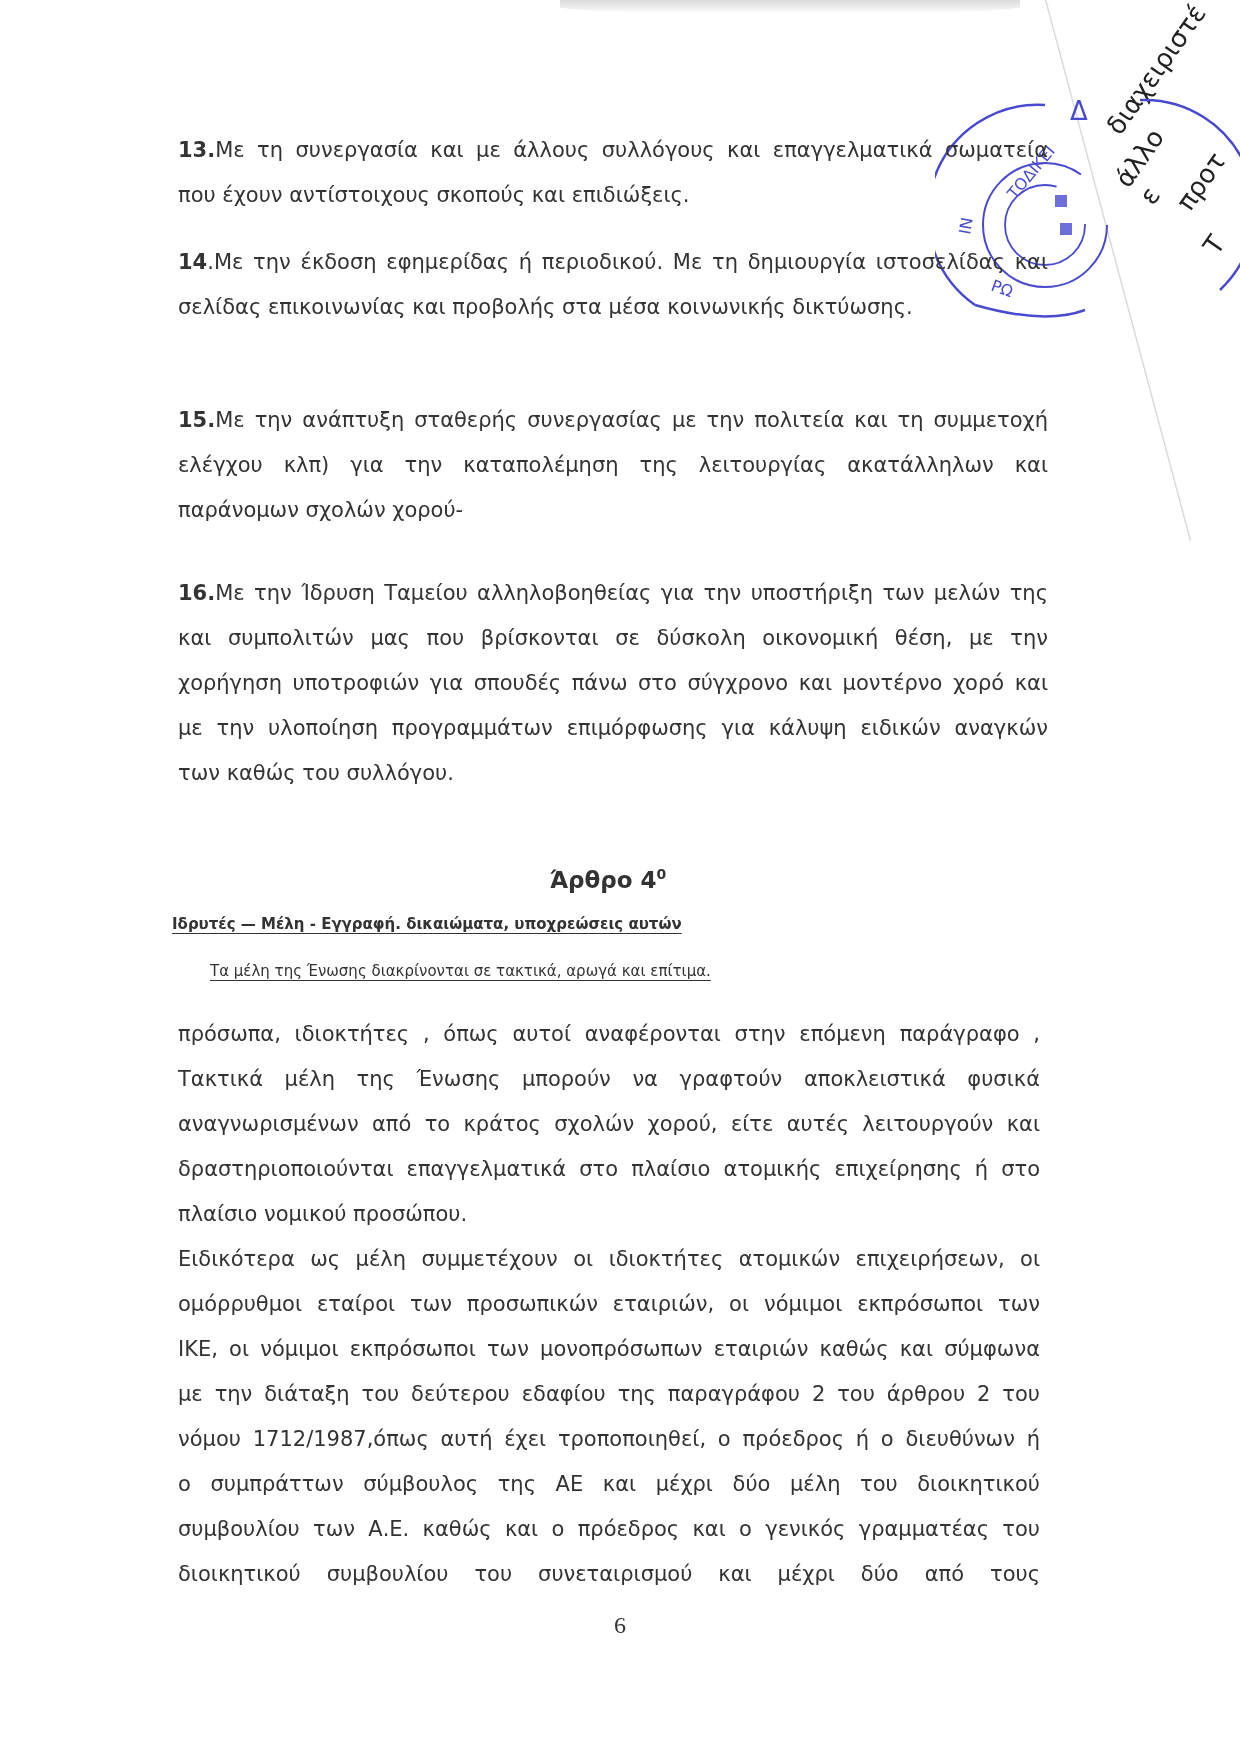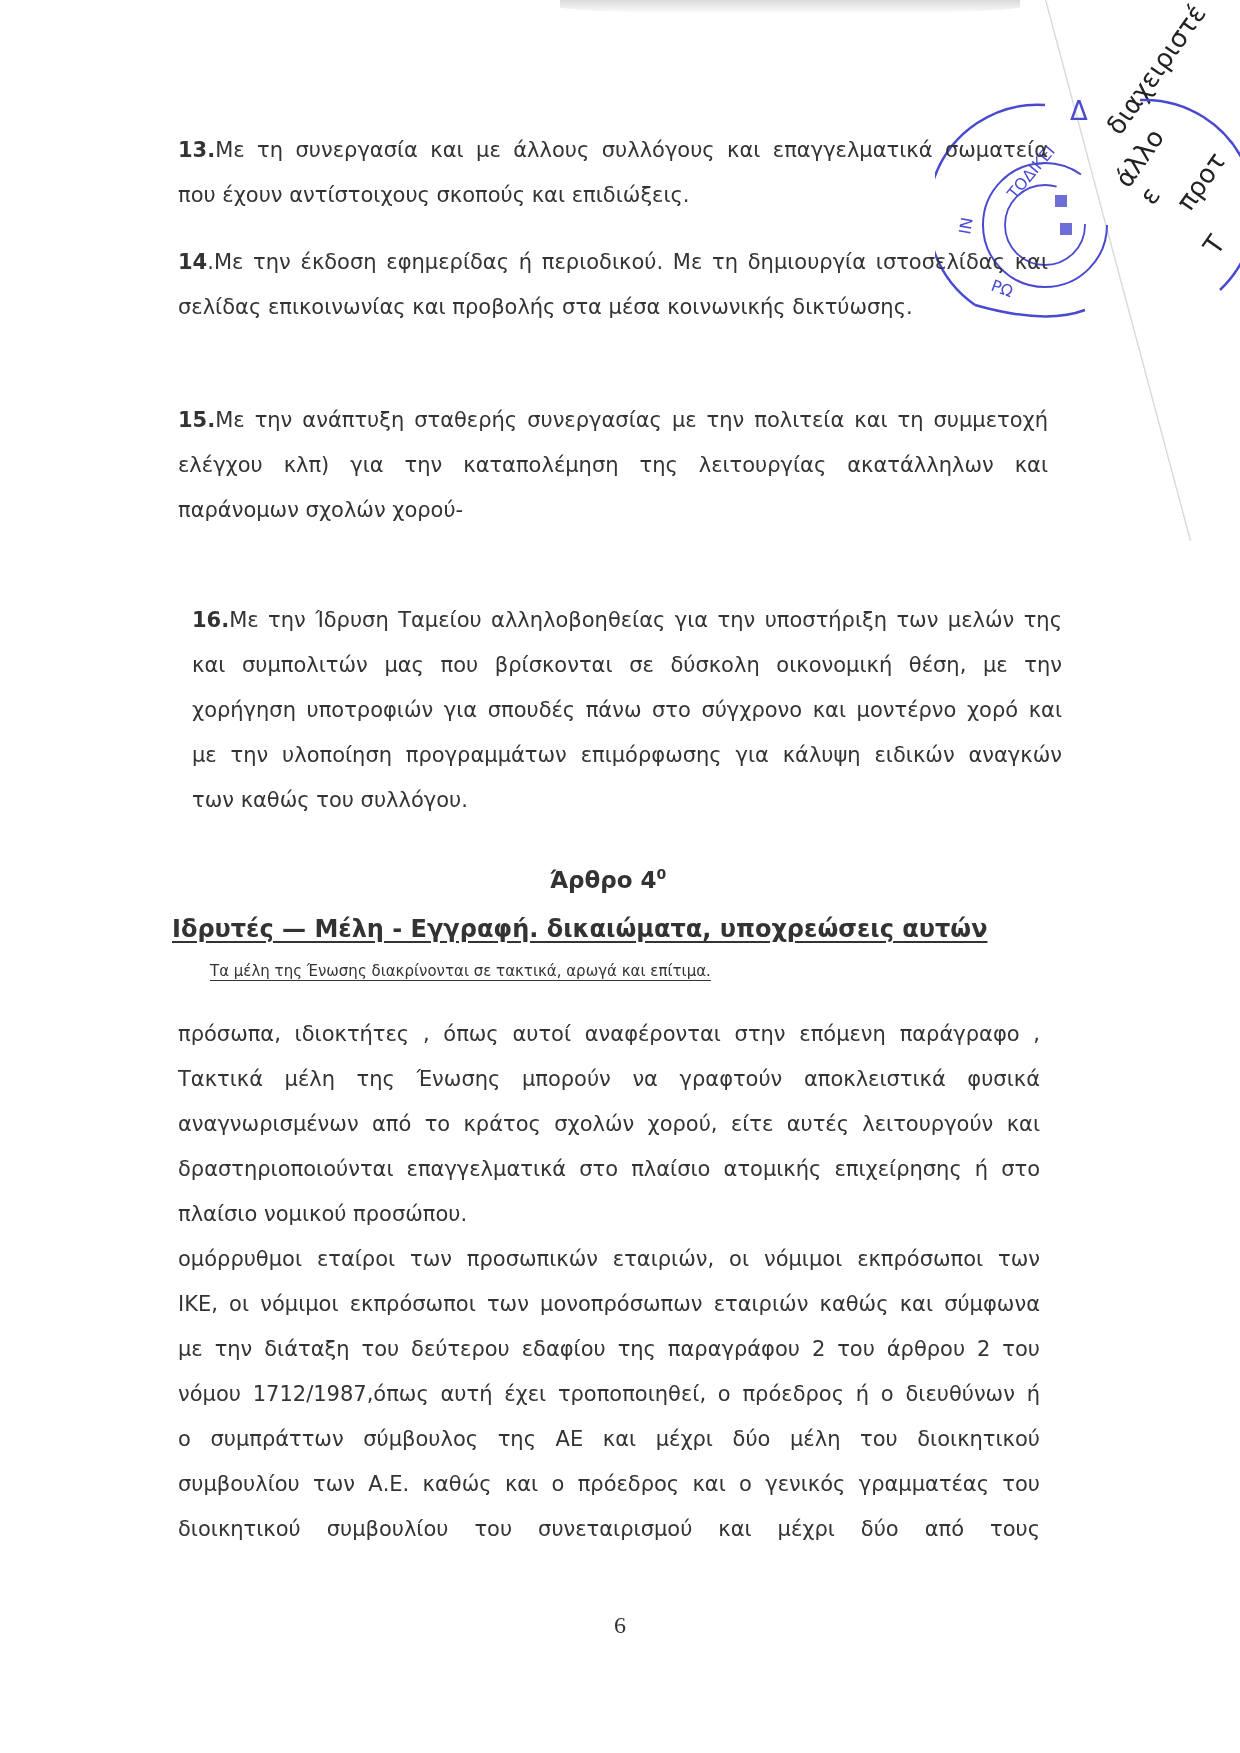--- a/index.html
+++ b/index.html
@@ -24,21 +24,21 @@
     transform-origin: left bottom;
   }
   .p { position: absolute; left: 178px; width: 870px; font-size: 21px; line-height: 45px; }
   .line { display: block; text-align: justify; text-align-last: justify; white-space: nowrap; }
   .line.last { text-align-last: left; }
   .num { font-weight: bold; }
   .heading {
     position: absolute; width: 100%; text-align: center; font-weight: bold; font-size: 23px;
   }
   .subheading {
-    position: absolute; left: 172px; font-weight: bold; font-size: 24px; text-decoration: underline;
+    position: absolute; left: 172px; font-weight: bold; font-size: 15px; text-decoration: underline;
     text-underline-offset: 4px;
   }
   .subheading2 {
     position: absolute; left: 210px; font-size: 15px; text-decoration: underline; text-underline-offset: 4px;
   }
   .page-number {
     position: absolute; left: 0; width: 100%; top: 1612px; text-align: center;
     font-family: "Liberation Serif", serif; font-size: 24px; color: #333;
   }
   sup { font-size: 14px; }
@@ -85,21 +85,21 @@
   <span class="line"><span class="num">14</span><span>.Με την έκδοση εφημερίδας ή περιοδικού. Με τη δημιουργία ιστοσελίδας και</span></span>
   <span class="line last">σελίδας επικοινωνίας και προβολής στα μέσα κοινωνικής δικτύωσης.</span>
 </div>
 
 <div class="p" style="top:398px;">
   <span class="line"><span class="num">15.</span><span>Με την ανάπτυξη σταθερής συνεργασίας με την πολιτεία και τη συμμετοχή</span></span>
   <span class="line">ελέγχου κλπ) για την καταπολέμηση της λειτουργίας ακατάλληλων και</span>
   <span class="line last">παράνομων σχολών χορού-</span>
 </div>
 
-<div class="p" style="top:598px;margin-left:14px;">
+<div class="p" style="top:571px;">
   <span class="line"><span class="num">16.</span><span>Με την Ίδρυση Ταμείου αλληλοβοηθείας για την υποστήριξη των μελών της</span></span>
   <span class="line">και συμπολιτών μας που βρίσκονται σε δύσκολη οικονομική θέση, με την</span>
   <span class="line">χορήγηση υποτροφιών για σπουδές πάνω στο σύγχρονο και μοντέρνο χορό και</span>
   <span class="line">με την υλοποίηση προγραμμάτων επιμόρφωσης για κάλυψη ειδικών αναγκών</span>
   <span class="line last">των καθώς του συλλόγου.</span>
 </div>
 
 <div class="heading" style="top:866px; left:-12px;">
   <span>Άρθρο 4</span><sup>0</sup>
 </div>
@@ -108,20 +108,21 @@
 
 <div class="p" style="top:1012px; left:178px; width:862px;">
   <span class="line">πρόσωπα, ιδιοκτήτες , όπως αυτοί αναφέρονται στην επόμενη παράγραφο ,</span>
   <span class="line">Τακτικά μέλη της Ένωσης μπορούν να γραφτούν αποκλειστικά φυσικά</span>
   <span class="line">αναγνωρισμένων από το κράτος σχολών χορού, είτε αυτές λειτουργούν και</span>
   <span class="line">δραστηριοποιούνται επαγγελματικά στο πλαίσιο ατομικής επιχείρησης ή στο</span>
   <span class="line last">πλαίσιο νομικού προσώπου.</span>
 </div>
 
 <div class="p" style="top:1237px; left:178px; width:862px;">
+  <span class="line">Ειδικότερα ως μέλη συμμετέχουν οι ιδιοκτήτες ατομικών επιχειρήσεων, οι</span>
   <span class="line">ομόρρυθμοι εταίροι των προσωπικών εταιριών, οι νόμιμοι εκπρόσωποι των</span>
   <span class="line">ΙΚΕ, οι νόμιμοι εκπρόσωποι των μονοπρόσωπων εταιριών καθώς και σύμφωνα</span>
   <span class="line">με την διάταξη του δεύτερου εδαφίου της παραγράφου 2 του άρθρου 2 του</span>
   <span class="line">νόμου 1712/1987,όπως αυτή έχει τροποποιηθεί, ο πρόεδρος ή ο διευθύνων ή</span>
   <span class="line">ο συμπράττων σύμβουλος της ΑΕ και μέχρι δύο μέλη του διοικητικού</span>
   <span class="line">συμβουλίου των Α.Ε. καθώς και ο πρόεδρος και ο γενικός γραμματέας του</span>
   <span class="line">διοικητικού συμβουλίου του συνεταιρισμού και μέχρι δύο από τους</span>
 </div>
 
 <div class="page-number">6</div>

